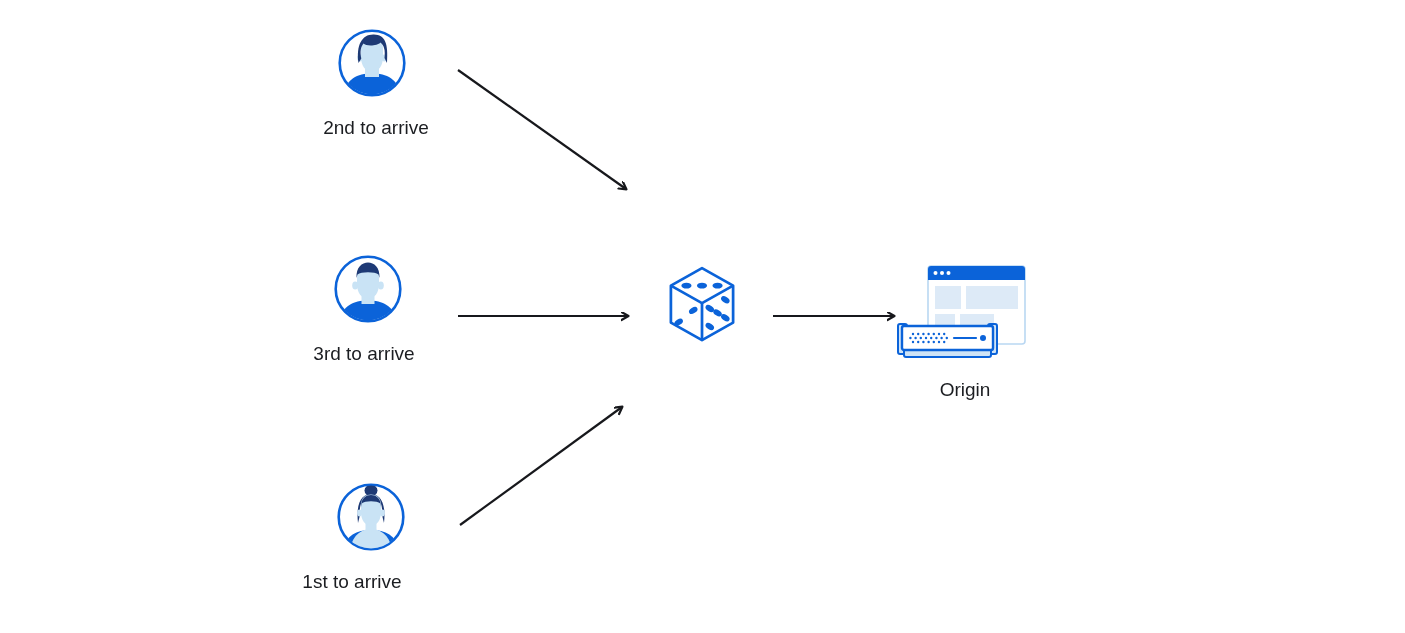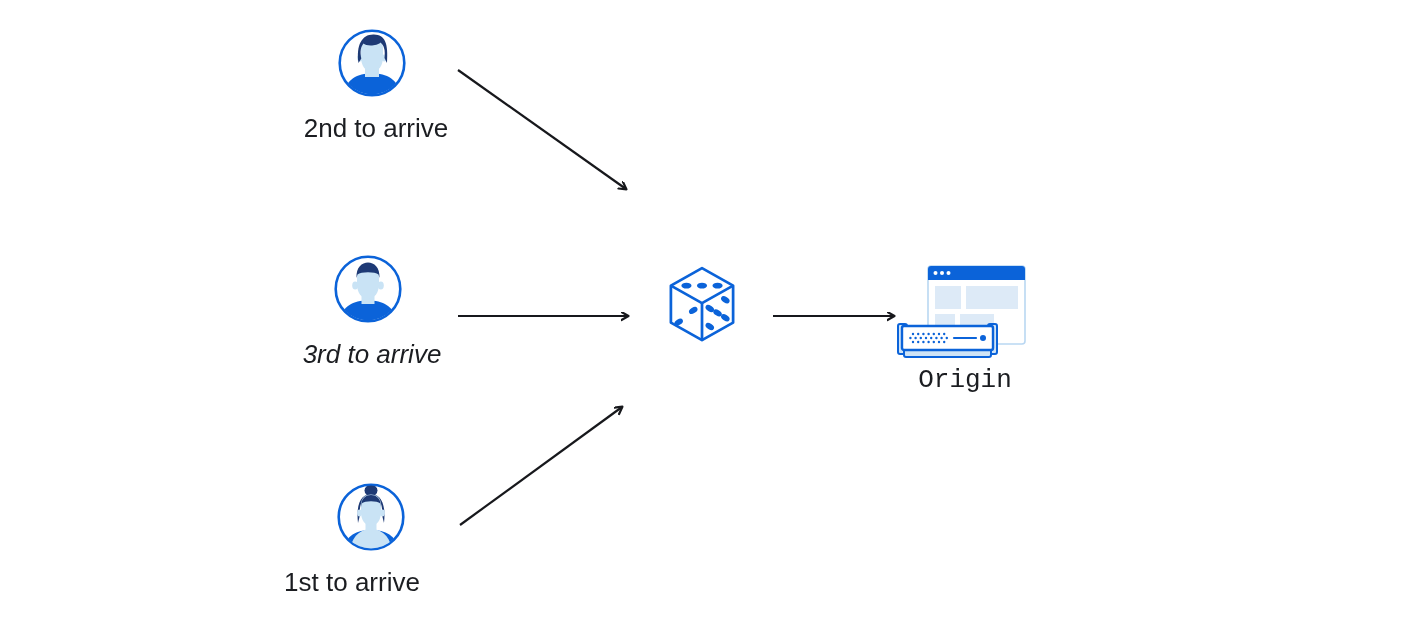--- a/index.html
+++ b/index.html
@@ -9,21 +9,21 @@
     width: 1405px;
     height: 633px;
     background: #ffffff;
     overflow: hidden;
     font-family: "Liberation Sans", sans-serif;
   }
   .node { position: absolute; }
   .node-label {
     position: absolute;
     transform: translateX(-50%);
-    font-size: 26px;
+    font-size: 19px;
     line-height: 24px;
     color: #1b1d21;
     white-space: nowrap;
     text-align: center;
   }
   .arrows-layer {
     position: absolute;
     left: 0; top: 0;
     width: 1405px; height: 633px;
   }
@@ -77,21 +77,21 @@
       <g clip-path="url(#clipB)">
         <path d="M7,72 C8,54 20,47.5 36,47.5 C52,47.5 64,54 65,72 Z" fill="#0b63d9"></path>
         <path d="M29.5,36 L42.5,36 L42.5,51 L29.5,51 Z" fill="#c9e3f5"></path>
         <ellipse cx="23.2" cy="32.5" rx="3" ry="4" fill="#c9e3f5"></ellipse>
         <ellipse cx="48.8" cy="32.5" rx="3" ry="4" fill="#c9e3f5"></ellipse>
         <path d="M25,23 C25,14.5 30,11 36,11 C42,11 47,14.5 47,23 L47,31 C47,40 42.5,45.5 36,45.5 C29.5,45.5 25,40 25,31 Z" fill="#c9e3f5"></path>
         <path d="M24.5,25 C24,14 30,9.5 36,9.5 C42,9.5 48,14 47.5,25 L46.5,21.5 C43,18.5 29,18.5 25.5,21.5 Z" fill="#1e3a75"></path>
       </g>
     </svg>
   </div>
-  <div class="node-label" style="left:372px; top:342px;font-style:italic;">3rd to arrive</div>
+  <div class="node-label" style="left:364px; top:342px;">3rd to arrive</div>
 
   <div class="node" style="left:335px; top:481px;">
     <svg width="72" height="72" viewBox="0 0 72 72">
       <defs>
           <clipPath id="clipC">
             <circle cx="36" cy="36" r="31.5"></circle>
           </clipPath>
         </defs>
       <circle cx="36" cy="36" r="32.3" fill="#ffffff" stroke="#0b63d9" stroke-width="2.6"></circle>
       <g clip-path="url(#clipC)">
@@ -176,15 +176,15 @@
             <circle cx="31.6" cy="78" r="1.2"></circle>
             <circle cx="36.8" cy="78" r="1.2"></circle>
             <circle cx="42" cy="78" r="1.2"></circle>
             <circle cx="47.2" cy="78" r="1.2"></circle>
         </g>
         <line x1="57" y1="74" x2="79" y2="74" stroke="#0b63d9" stroke-width="2.2" stroke-linecap="round"></line>
         <circle cx="86" cy="74" r="3" fill="#0b63d9"></circle>
       </g>
     </svg>
   </div>
-  <div class="node-label" style="left:965px; top:368px;font-family:Liberation Mono, monospace;">Origin</div>
+  <div class="node-label" style="left:965px; top:378px;">Origin</div>
 
 </div>
 
 </body></html>

